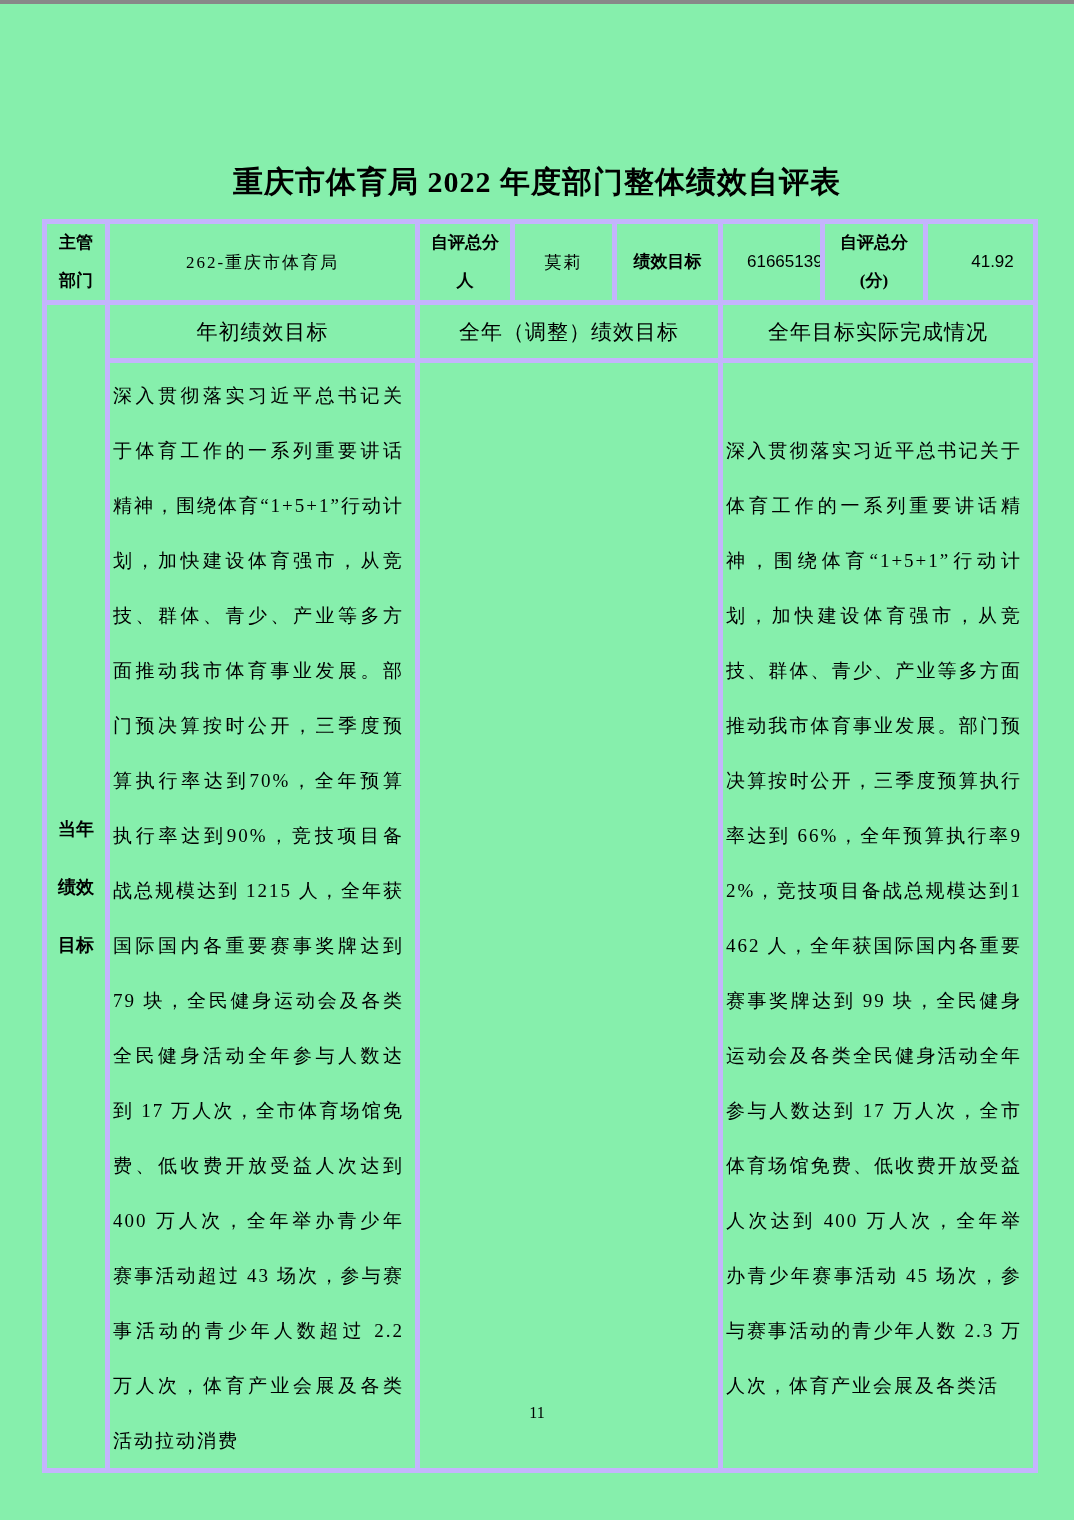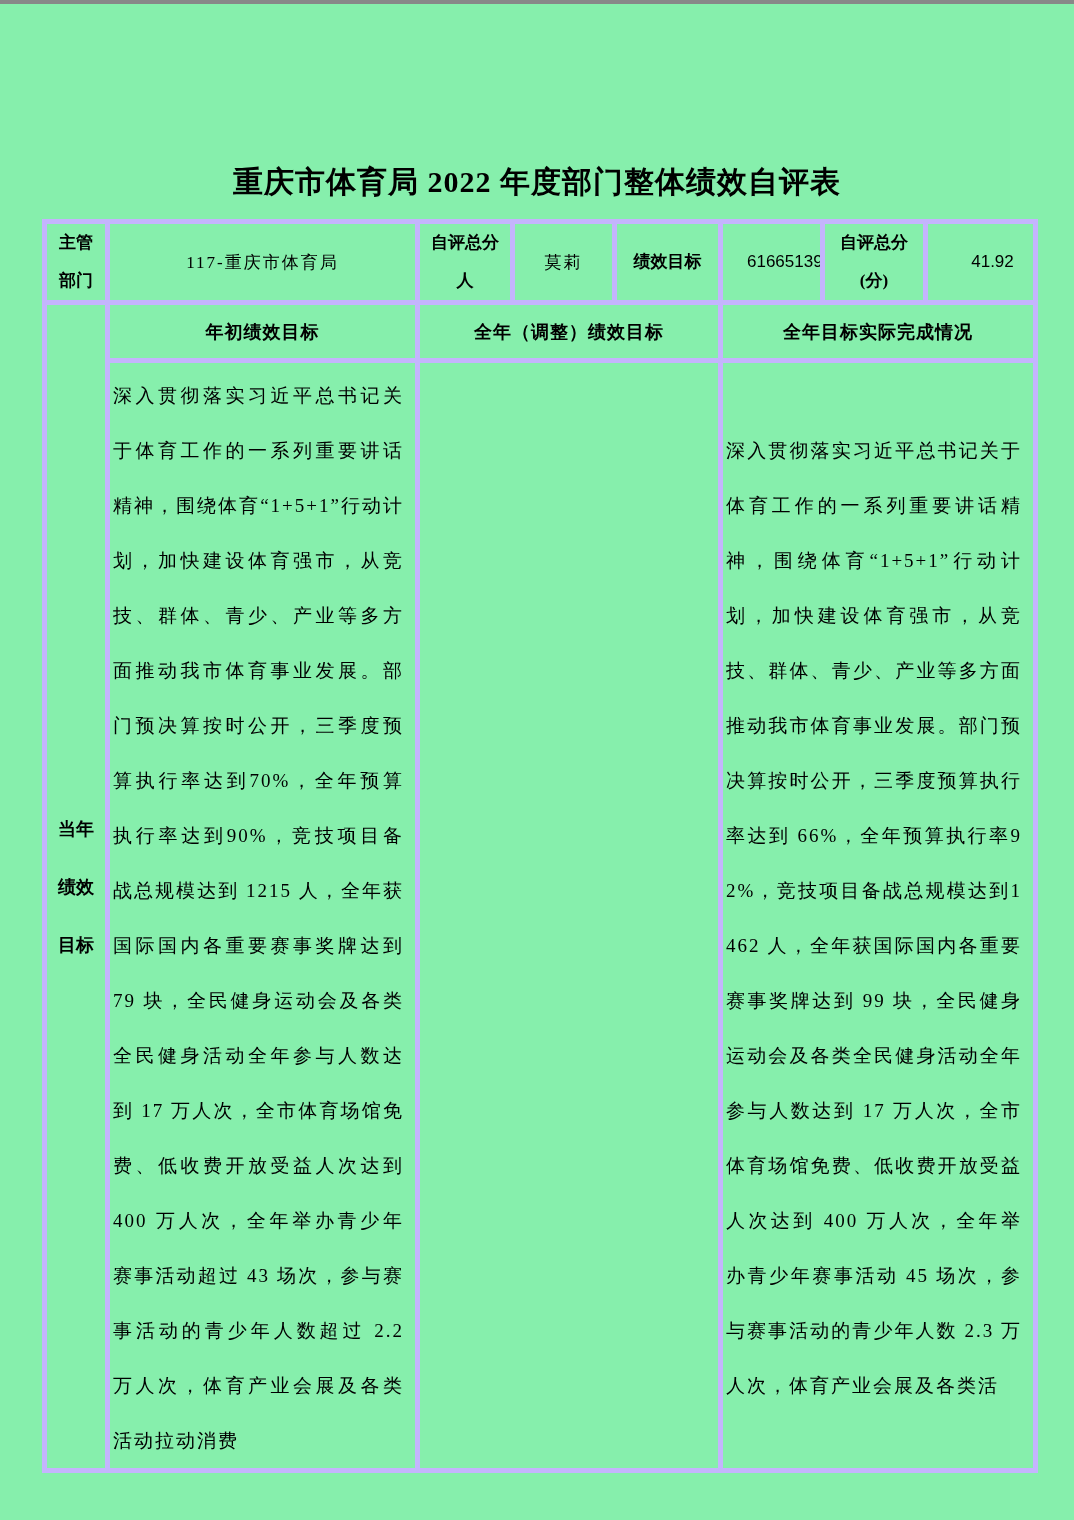--- a/index.html
+++ b/index.html
@@ -52,22 +52,22 @@
   .num {
     font-family: "Liberation Sans", sans-serif;
     font-size: 17px;
     letter-spacing: 0;
     padding-left: 24px;
   }
   .row-info { height: 80px; }
   .row-head { height: 58px; }
   .row-body { height: 1009px; }
   .head-cell {
-    font-weight: bold;
-    font-size: 18px;
+    font-weight: normal;
+    font-size: 21px;
     letter-spacing: 1px;
   }
   .side-label {
     font-weight: bold;
     font-size: 18px;
   }
   .side-label .line {
     line-height: 58px;
   }
   td.body-cell {
@@ -111,21 +111,21 @@
       <col style="width:110px">
     </colgroup>
 
     <tbody>
         <tr class="row-info">
       <td class="lbl">
         <div>主管</div>
         <div>部门</div>
       </td>
       <td class="val">
-        <span>117-重庆市体育局</span>
+        <span>262-重庆市体育局</span>
       </td>
       <td class="lbl">
         <div>自评总分</div>
         <div>人</div>
       </td>
       <td class="val">
         <span>莫莉</span>
       </td>
       <td class="lbl">
         <span>绩效目标</span>
@@ -166,14 +166,15 @@
       <td class="body-cell" colspan="3">
         <div class="body-text"></div>
       </td>
       <td class="body-cell" colspan="3">
         <div class="body-text">深入贯彻落实习近平总书记关于体育工作的一系列重要讲话精神，围绕体育“1+5+1”行动计划，加快建设体育强市，从竞技、群体、青少、产业等多方面推动我市体育事业发展。部门预决算按时公开，三季度预算执行率达到 66%，全年预算执行率92%，竞技项目备战总规模达到1462 人，全年获国际国内各重要赛事奖牌达到 99 块，全民健身运动会及各类全民健身活动全年参与人数达到 17 万人次，全市体育场馆免费、低收费开放受益人次达到 400 万人次，全年举办青少年赛事活动 45 场次，参与赛事活动的青少年人数 2.3 万人次，体育产业会展及各类活</div>
       </td>
     </tr>
   </tbody>
     </table>
 
+  <div class="page-number">11</div>
 
 </div>
 
 </body></html>

